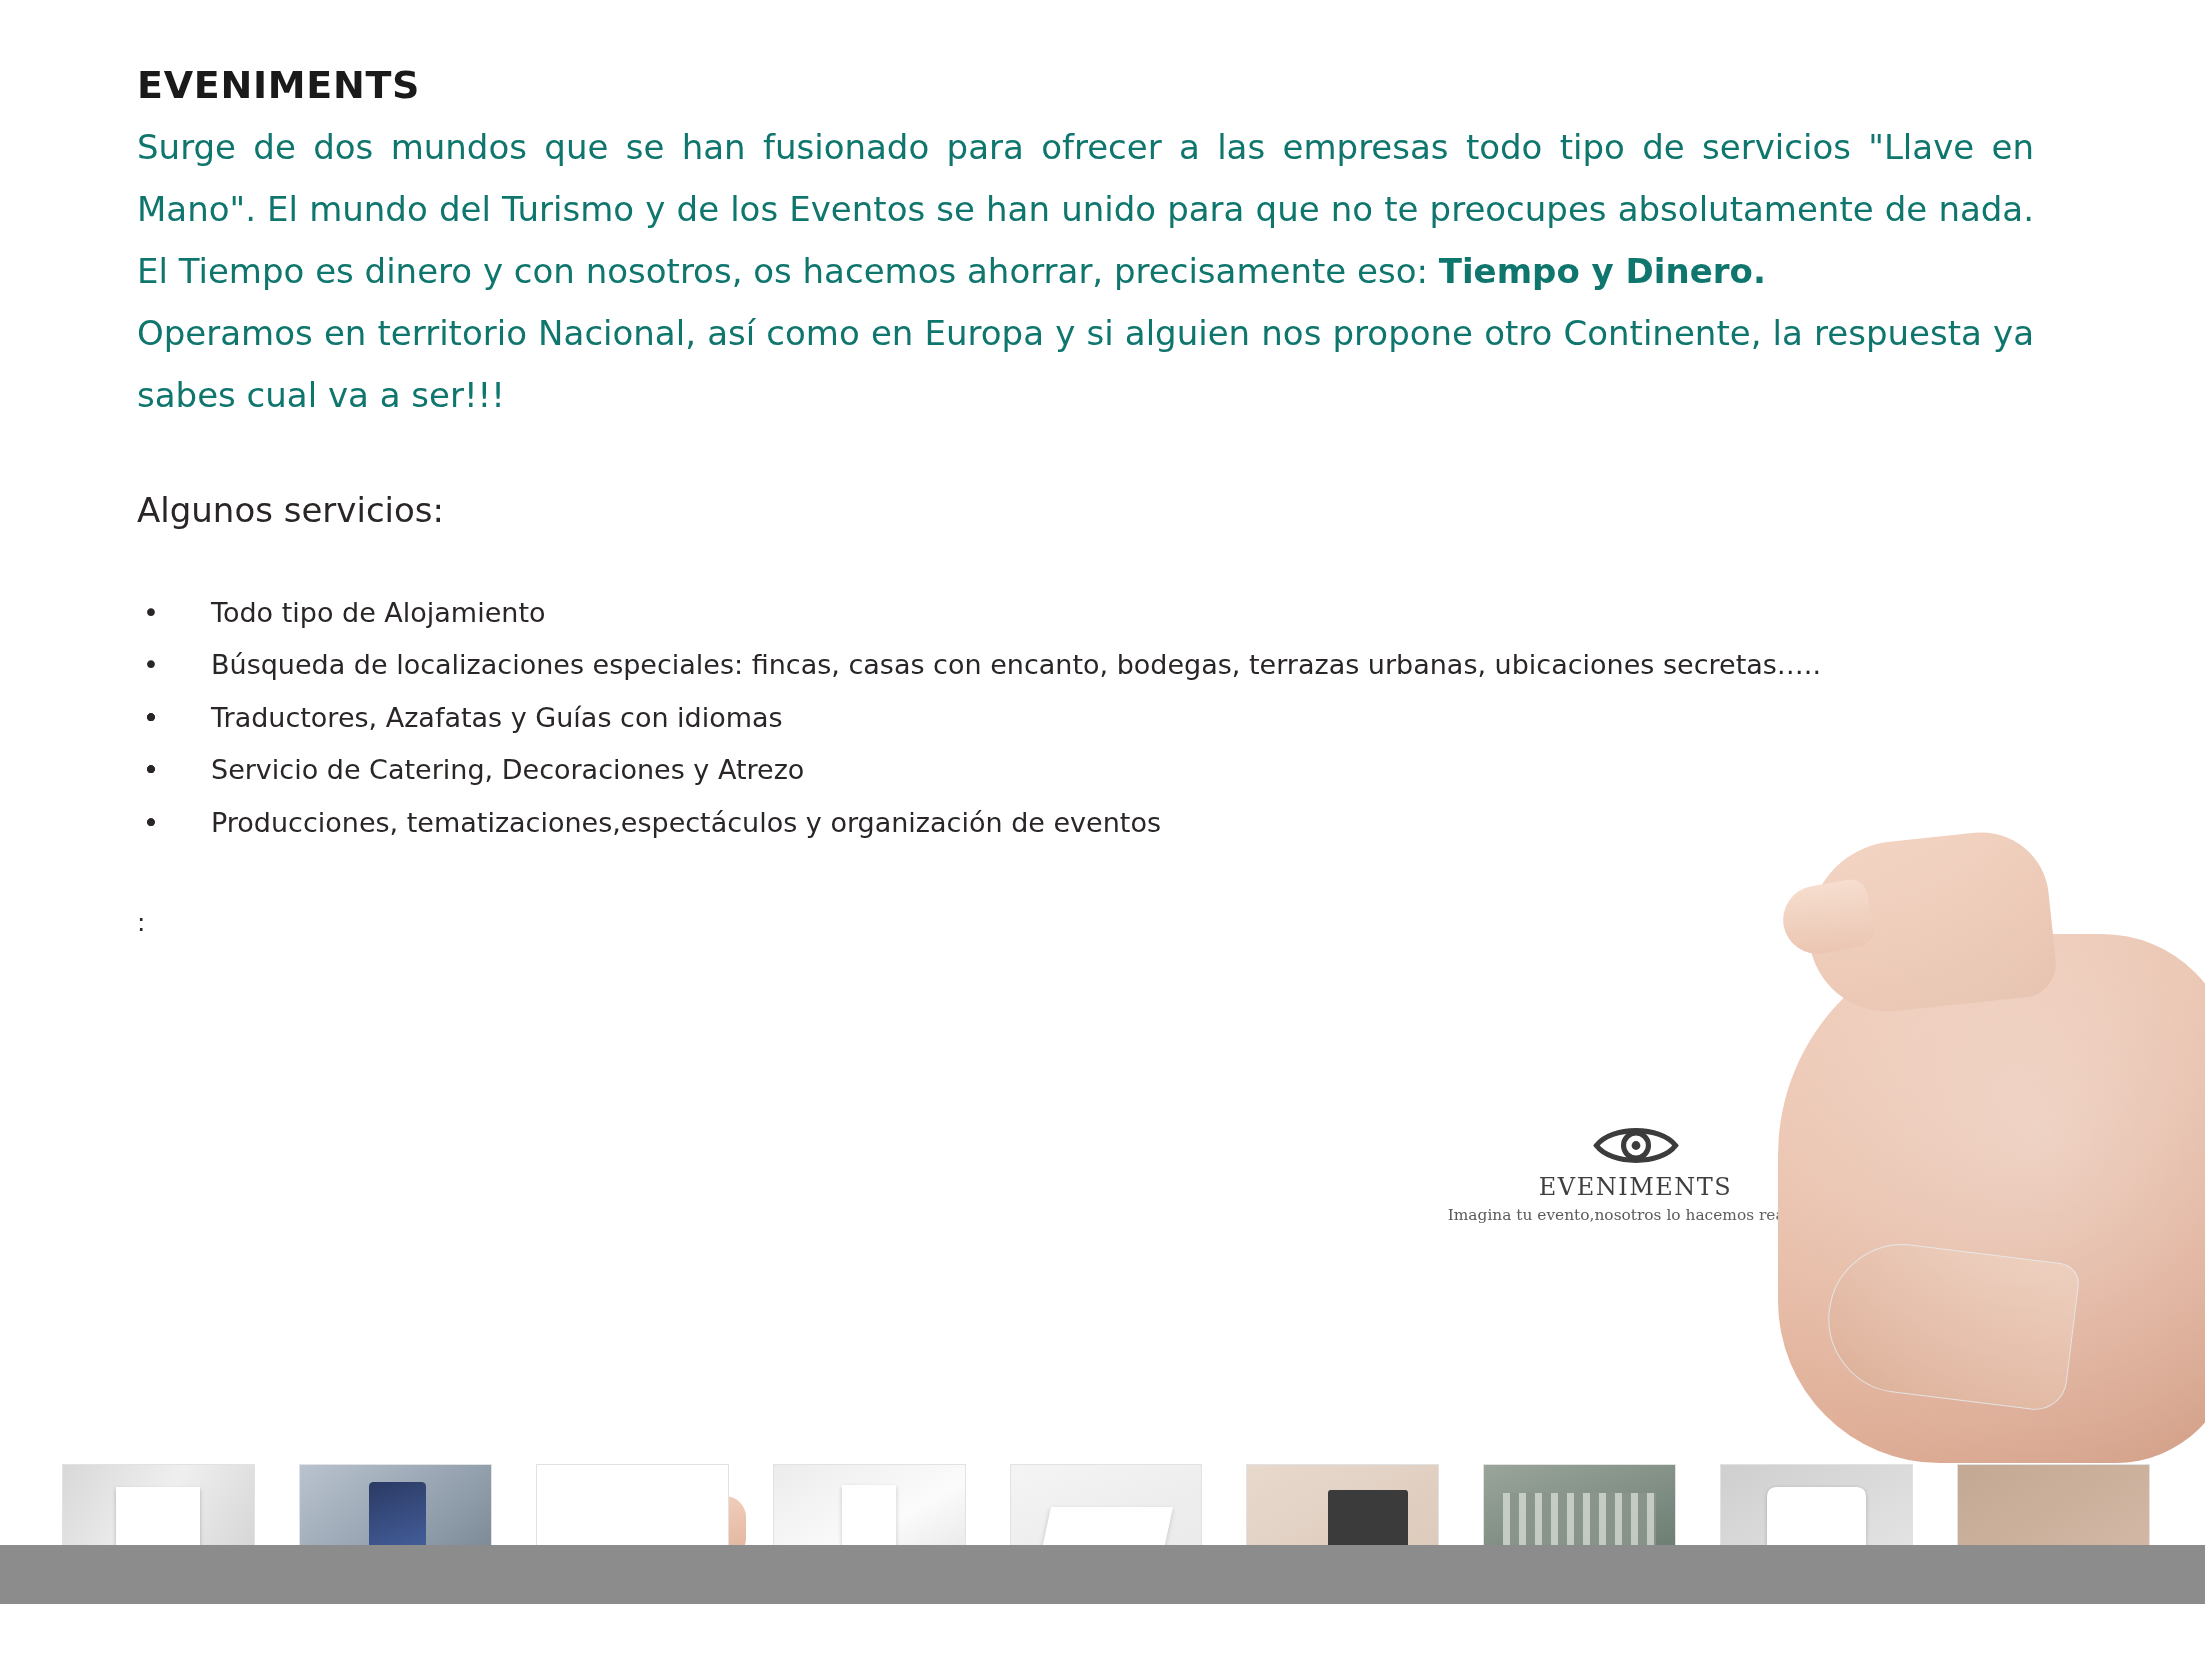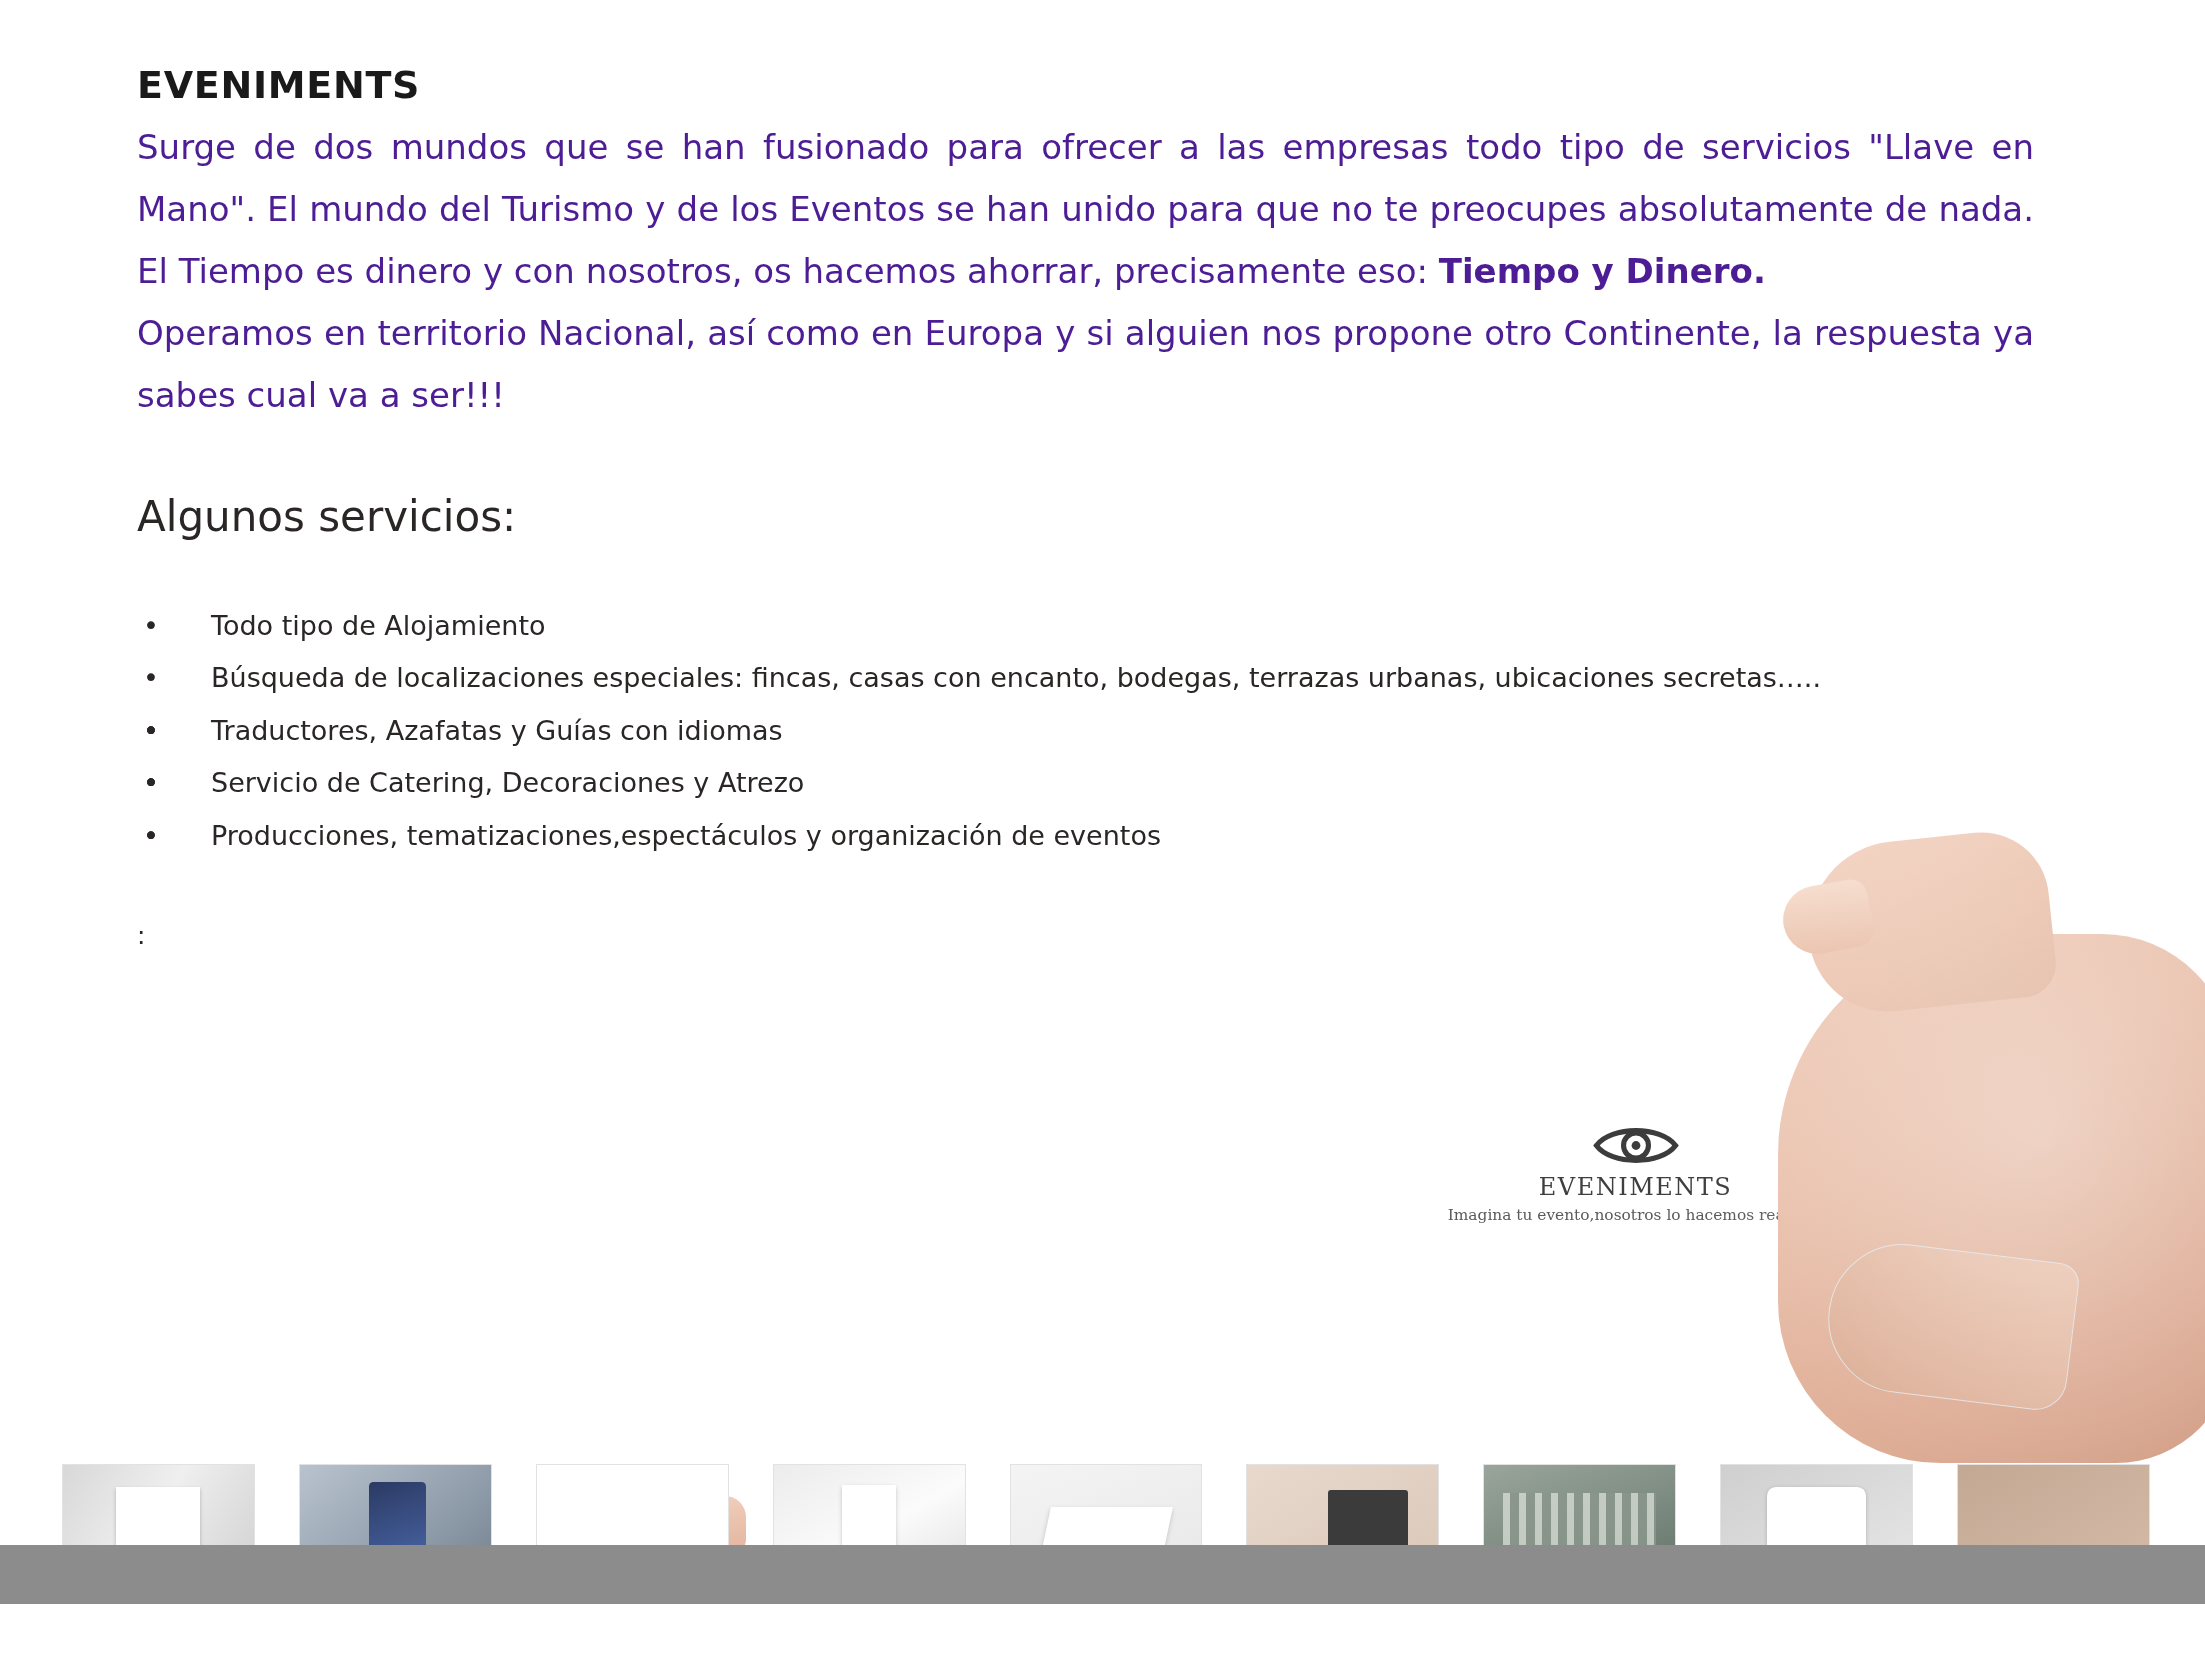--- a/index.html
+++ b/index.html
@@ -33,33 +33,33 @@
     margin: 0 0 10.3px 0;
     color: #1a1a1a;
   }
 
   .para {
     font-family: "DejaVu Sans", sans-serif;
     font-size: 34px;
     line-height: 1.82;
     text-align: justify;
     margin: 0;
-    color: #4c1d95;
+    color: #0f766e;
     width: 1897px;
   }
   .para .strong {
     font-weight: 700;
   }
   .para.second {
     margin-top: 0;
   }
 
   .subhead {
     font-family: "DejaVu Sans", sans-serif;
-    font-size: 42px;
+    font-size: 34px;
     line-height: 1.6;
     margin-top: 57px;
     color: #2a2626;
   }
 
   
   ul.services {
     list-style: none;
     margin: 53px 0 0 0;
     padding: 0;

